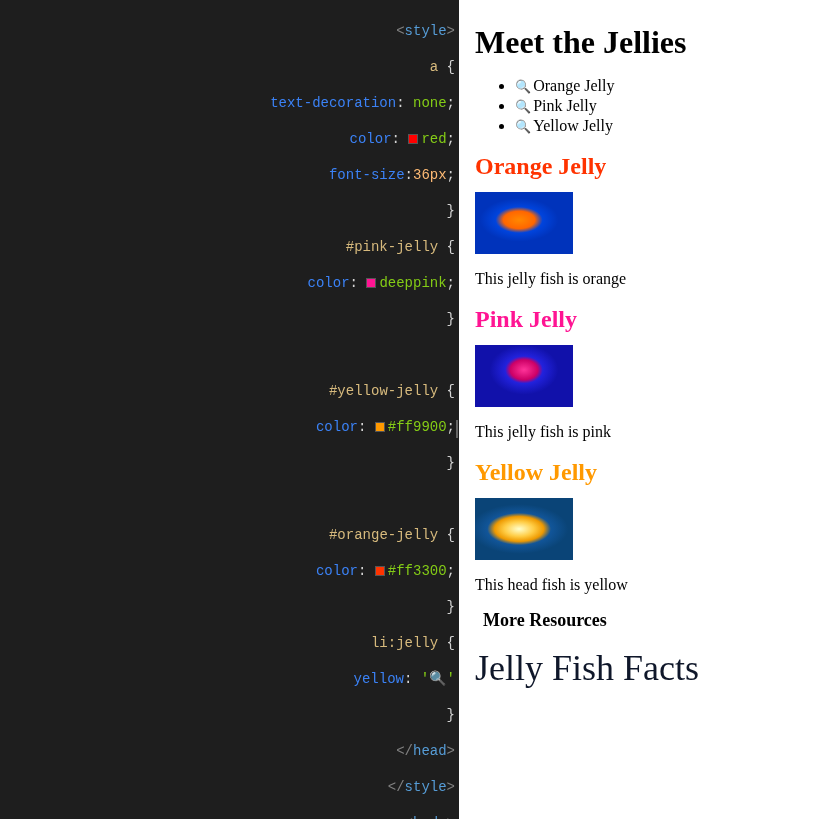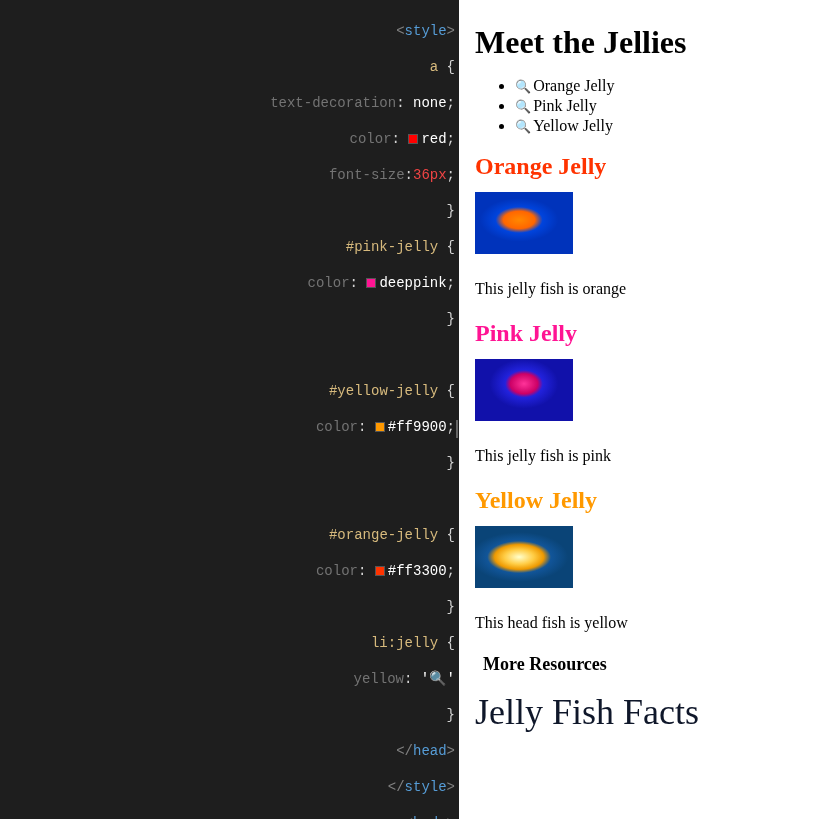--- a/index.html
+++ b/index.html
@@ -49,21 +49,21 @@
   }
   .preview h1 { font-size: 32px; margin: 16px 0; font-weight: bold; }
   .preview ul { margin: 12px 0; padding-left: 40px; }
   .preview li { list-style: disc; font-size: 16px; margin: 2px 0; }
   .preview li::before { content: '🔍'; margin-right: 2px; font-size: 13px; }
   .preview h2 { font-size: 24px; margin: 18px 0 12px 0; font-weight: bold; }
   .preview h2.orange { color: #ff3300; }
   .preview h2.pink { color: deeppink; }
   .preview h2.yellow { color: #ff9900; }
   .preview h3 { font-size: 18px; margin: 16px 8px; font-weight: bold; }
-  .preview p { font-size: 16px; margin: 22px 0; }
+  .preview p { font-size: 16px; margin: 12px 0; }
   .preview a.big { color: #0f172a; text-decoration: none; font-size: 36px; }
   .jelly-img {
     width: 98px;
     height: 62px;
     display: inline-block;
     position: relative;
     overflow: hidden;
   }
   .jelly-orange {
     background: radial-gradient(ellipse 40% 35% at 45% 45%, #ff8800 0%, #ff6600 40%, #0044dd 60%, #0033bb 100%);
@@ -71,23 +71,23 @@
   .jelly-pink {
     background: radial-gradient(ellipse 35% 40% at 50% 40%, #ff3399 0%, #cc0066 40%, #2222dd 55%, #1111aa 100%);
   }
   .jelly-yellow {
     background: radial-gradient(ellipse 50% 40% at 45% 50%, #ffffcc 0%, #ffcc44 30%, #ee9900 50%, #115599 65%, #0a4477 100%);
   }
 
   
   .t-tag { color: #569cd6; }
   .t-sel { color: #d7ba7d; }
-  .t-prop { color: #737373; }
-  .t-val { color: #ffffff; }
-  .t-num { color: #ef4444; }
+  .t-prop { color: #3b82f6; }
+  .t-val { color: #84cc16; }
+  .t-num { color: #fdba74; }
   .t-punc { color: #808080; }
   .t-brace { color: #d4d4d4; }
   .swatch {
     display: inline-block;
     width: 10px;
     height: 10px;
     border: 1px solid #555;
     vertical-align: middle;
     margin-right: 3px;
   }

